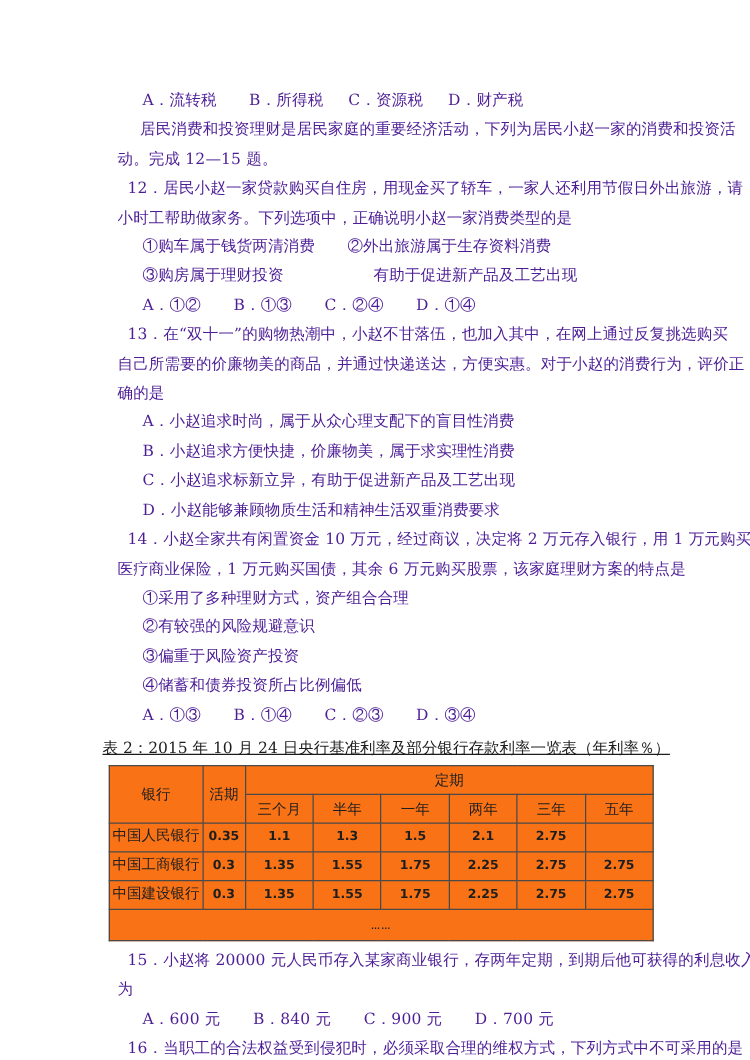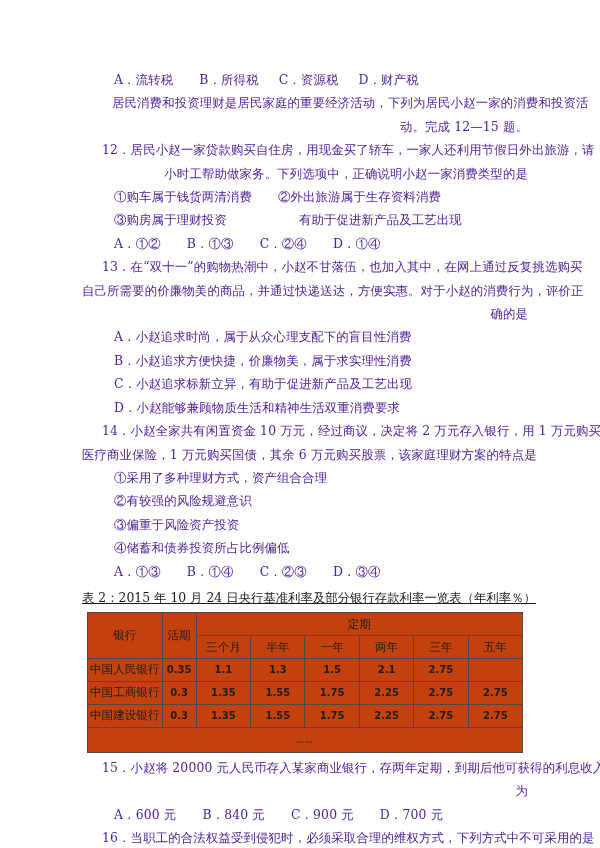--- a/index.html
+++ b/index.html
@@ -28,21 +28,21 @@
   
   .line {
     font-size: 12.4px;
     line-height: 23.4px;
     letter-spacing: 0.15px;
     white-space: pre;
     color: #4c1d95;
   }
 
   
-  .ind-0  { margin-left: 0px; text-align: right;  }    
+  .ind-0  { margin-left: 12px;  }    
   .ind-q  { margin-left: 20px; }    
   .ind-opt{ margin-left: 32px; }    
   .ind-par{ margin-left: 30px; }
   
   .gap-s { display:inline-block; width: 20px; }
   .gap-m { display:inline-block; width: 26px; }
   .gap-l { display:inline-block; width: 36px; }
 
   
   .tbl-caption {
@@ -51,21 +51,21 @@
     text-align: center;
     margin: 4px 0 3px 0;
     white-space: pre;
     text-decoration: underline;
   }
   table.rates {
     border-collapse: collapse;
     width: 436px;
     margin: 0 auto;
     table-layout: fixed;
-    background: #c2410c;
+    background: #f97316;
   }
   table.rates td, table.rates th {
     border: 1px solid #4a4a4a;
     text-align: center;
     vertical-align: middle;
     font-weight: normal;
     font-size: 11.6px;
     line-height: 14px;
     height: 20px;
     padding: 1px 0;

